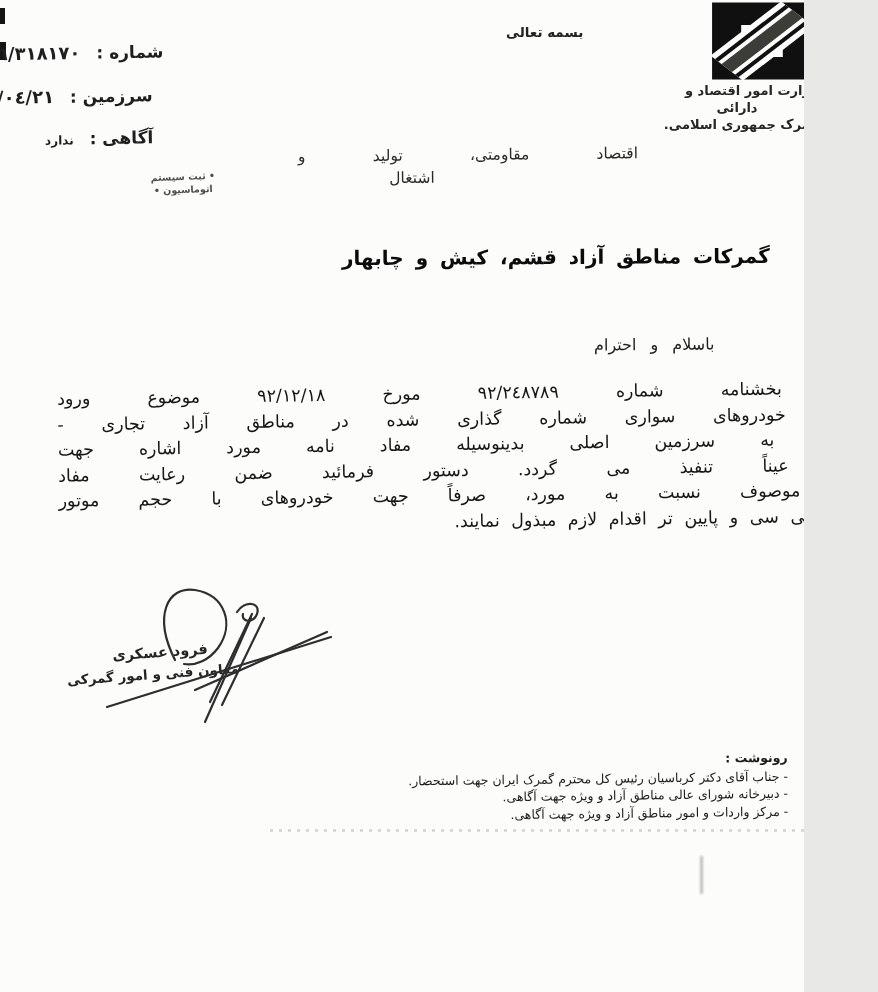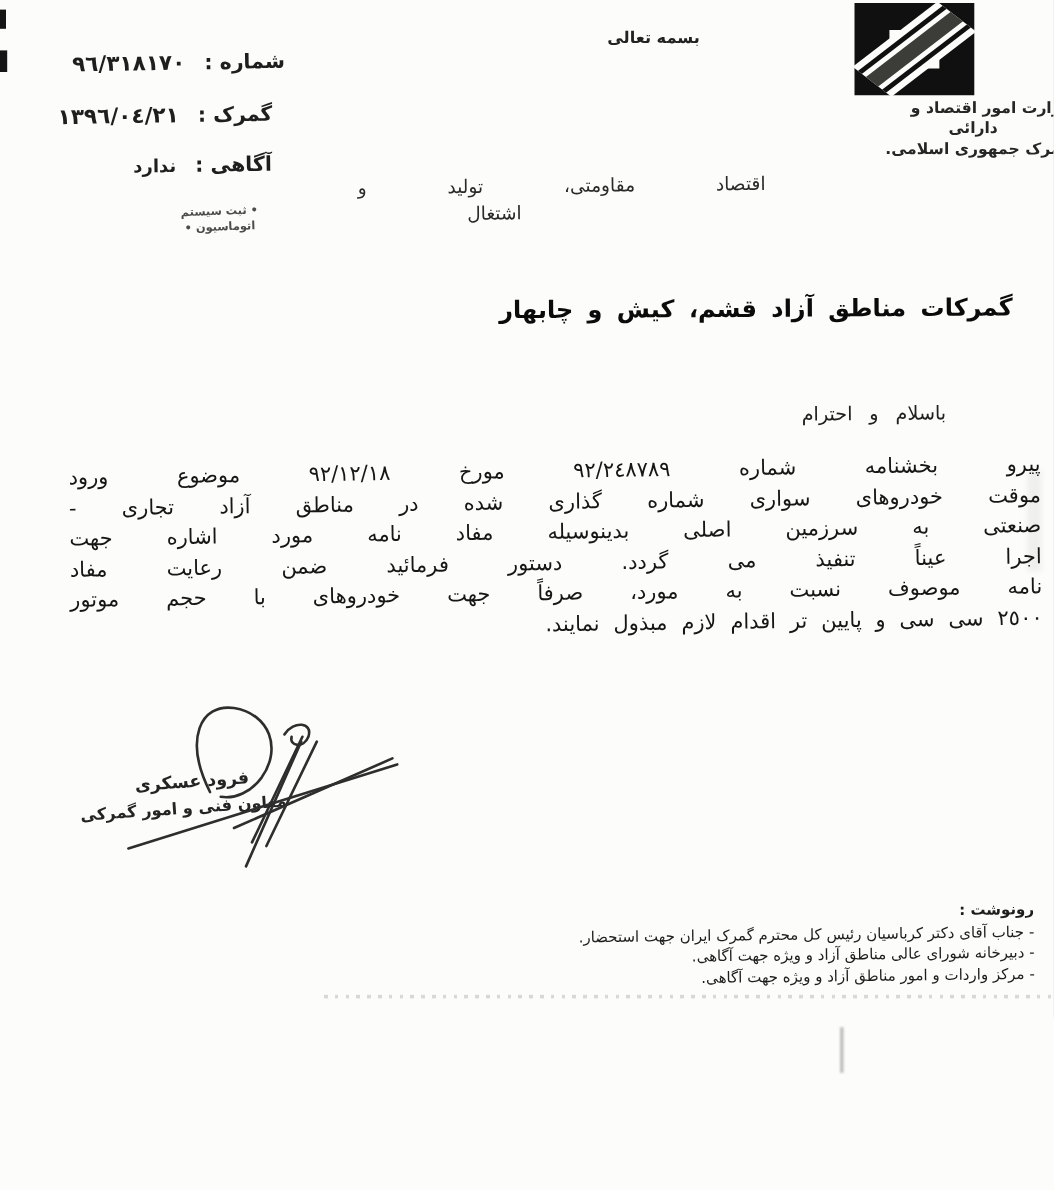--- a/index.html
+++ b/index.html
@@ -1,17 +1,17 @@
 <!DOCTYPE html>
 <html lang="fa"><head>
 <meta charset="utf-8">
 <style>
   html,body{margin:0;padding:0;background:#e8e8e6;}
   #page{
-    position:relative; width:878px; height:992px; overflow:hidden;
+    position:relative; width:804px; height:992px; overflow:hidden;
     background:#fcfcfa;
     font-family:"DejaVu Sans", sans-serif;
     color:#1c1c1c;
   }
   #page *{box-sizing:border-box;}
   .rtl{direction:rtl; unicode-bidi:plaintext;}
   .abs{position:absolute; white-space:nowrap;}
 
   
   .field{font-size:17px; font-weight:bold; color:#1e1e1e; letter-spacing:.5px;}
@@ -109,26 +109,26 @@
     <div class="l1">وزارت امور اقتصاد و</div>
     <div class="l2">دارائی</div>
     <div class="l3">گمرک جمهوری اسلامی.</div>
   </div>
 
   <div class="abs rtl field" id="field-number">
     <span class="lbl">شماره :</span>
     <span class="val">٩٦/٣١٨١٧٠</span>
   </div>
   <div class="abs rtl field" id="field-date">
-    <span class="lbl">گمرک :</span>
+    <span class="lbl">سرزمین :</span>
     <span class="val">١٣٩٦/٠٤/٢١</span>
   </div>
   <div class="abs rtl field" id="field-attach">
     <span class="lbl">آگاهی :</span>
-    <span class="val" style="letter-spacing:1px; font-size:15px;">ندارد</span>
+    <span class="val" style="letter-spacing:1px; font-size:12px;">ندارد</span>
   </div>
 
   <div class="abs rtl" id="stamp">
     <div>• ثبت سیستم</div>
     <div>اتوماسیون •</div>
   </div>
 
   <div class="abs rtl" id="slogan-1">اقتصاد مقاومتی، تولید و</div>
   <div class="abs rtl" id="slogan-2">اشتغال</div>
 

